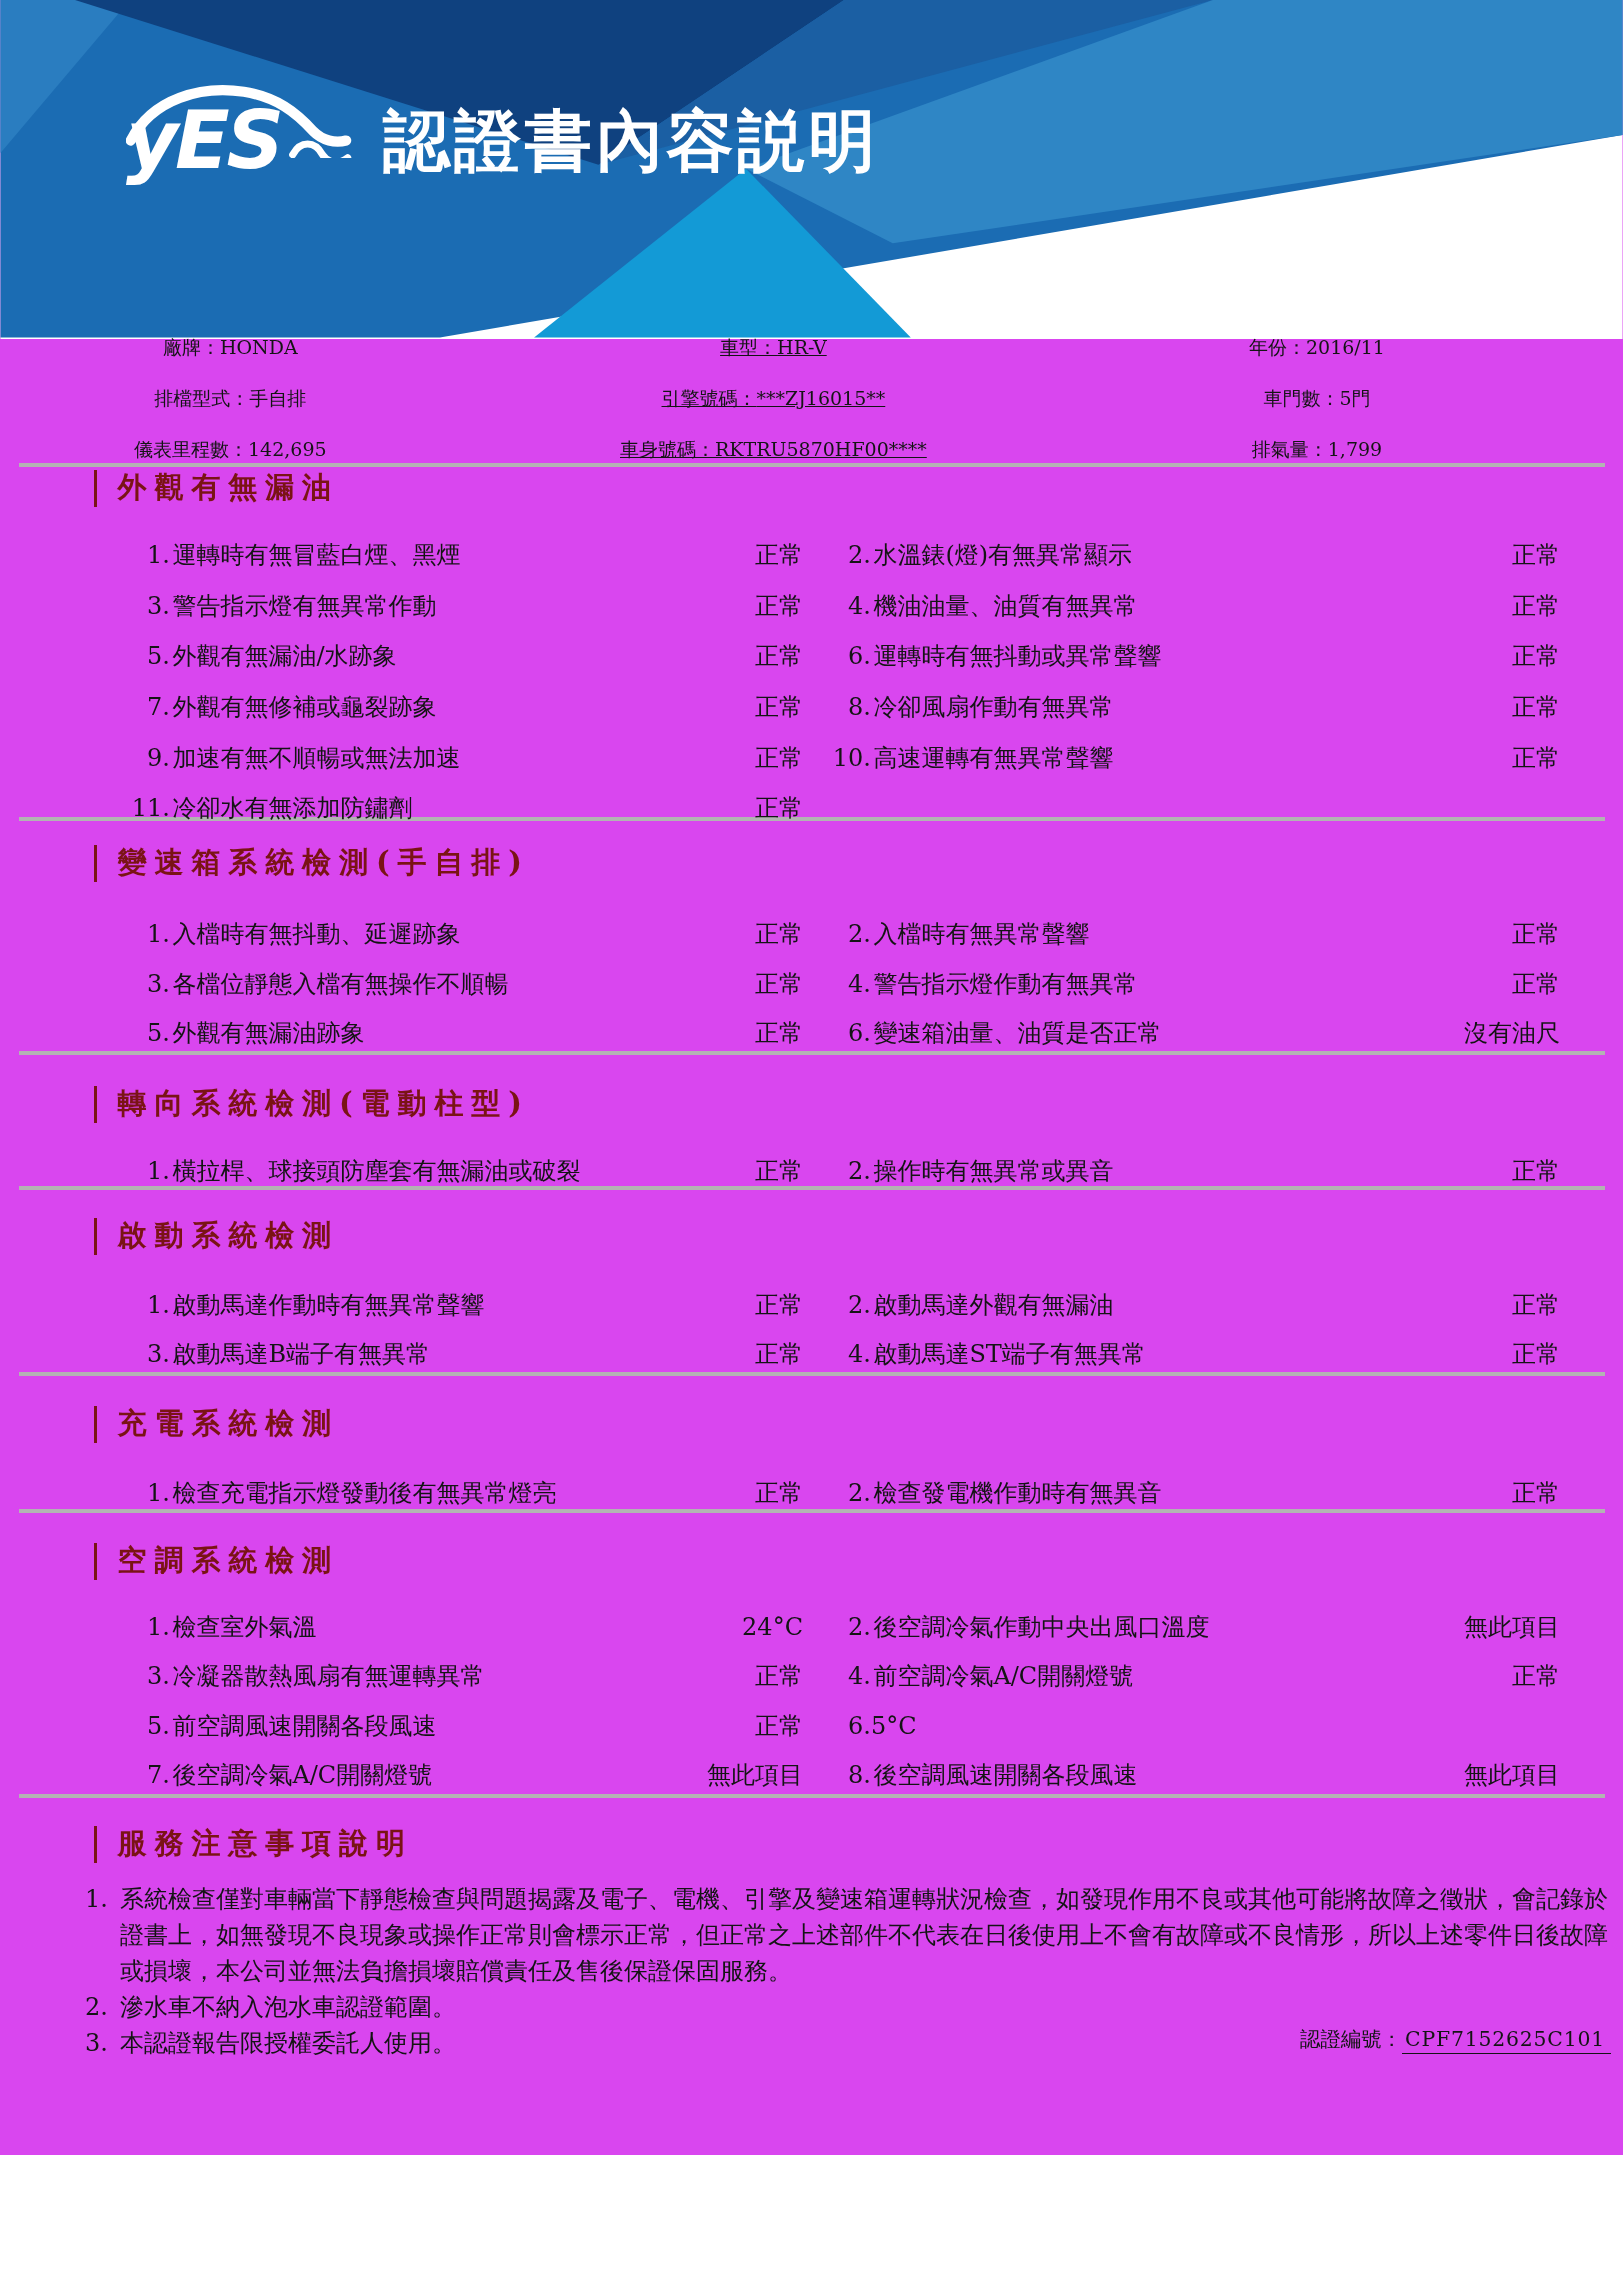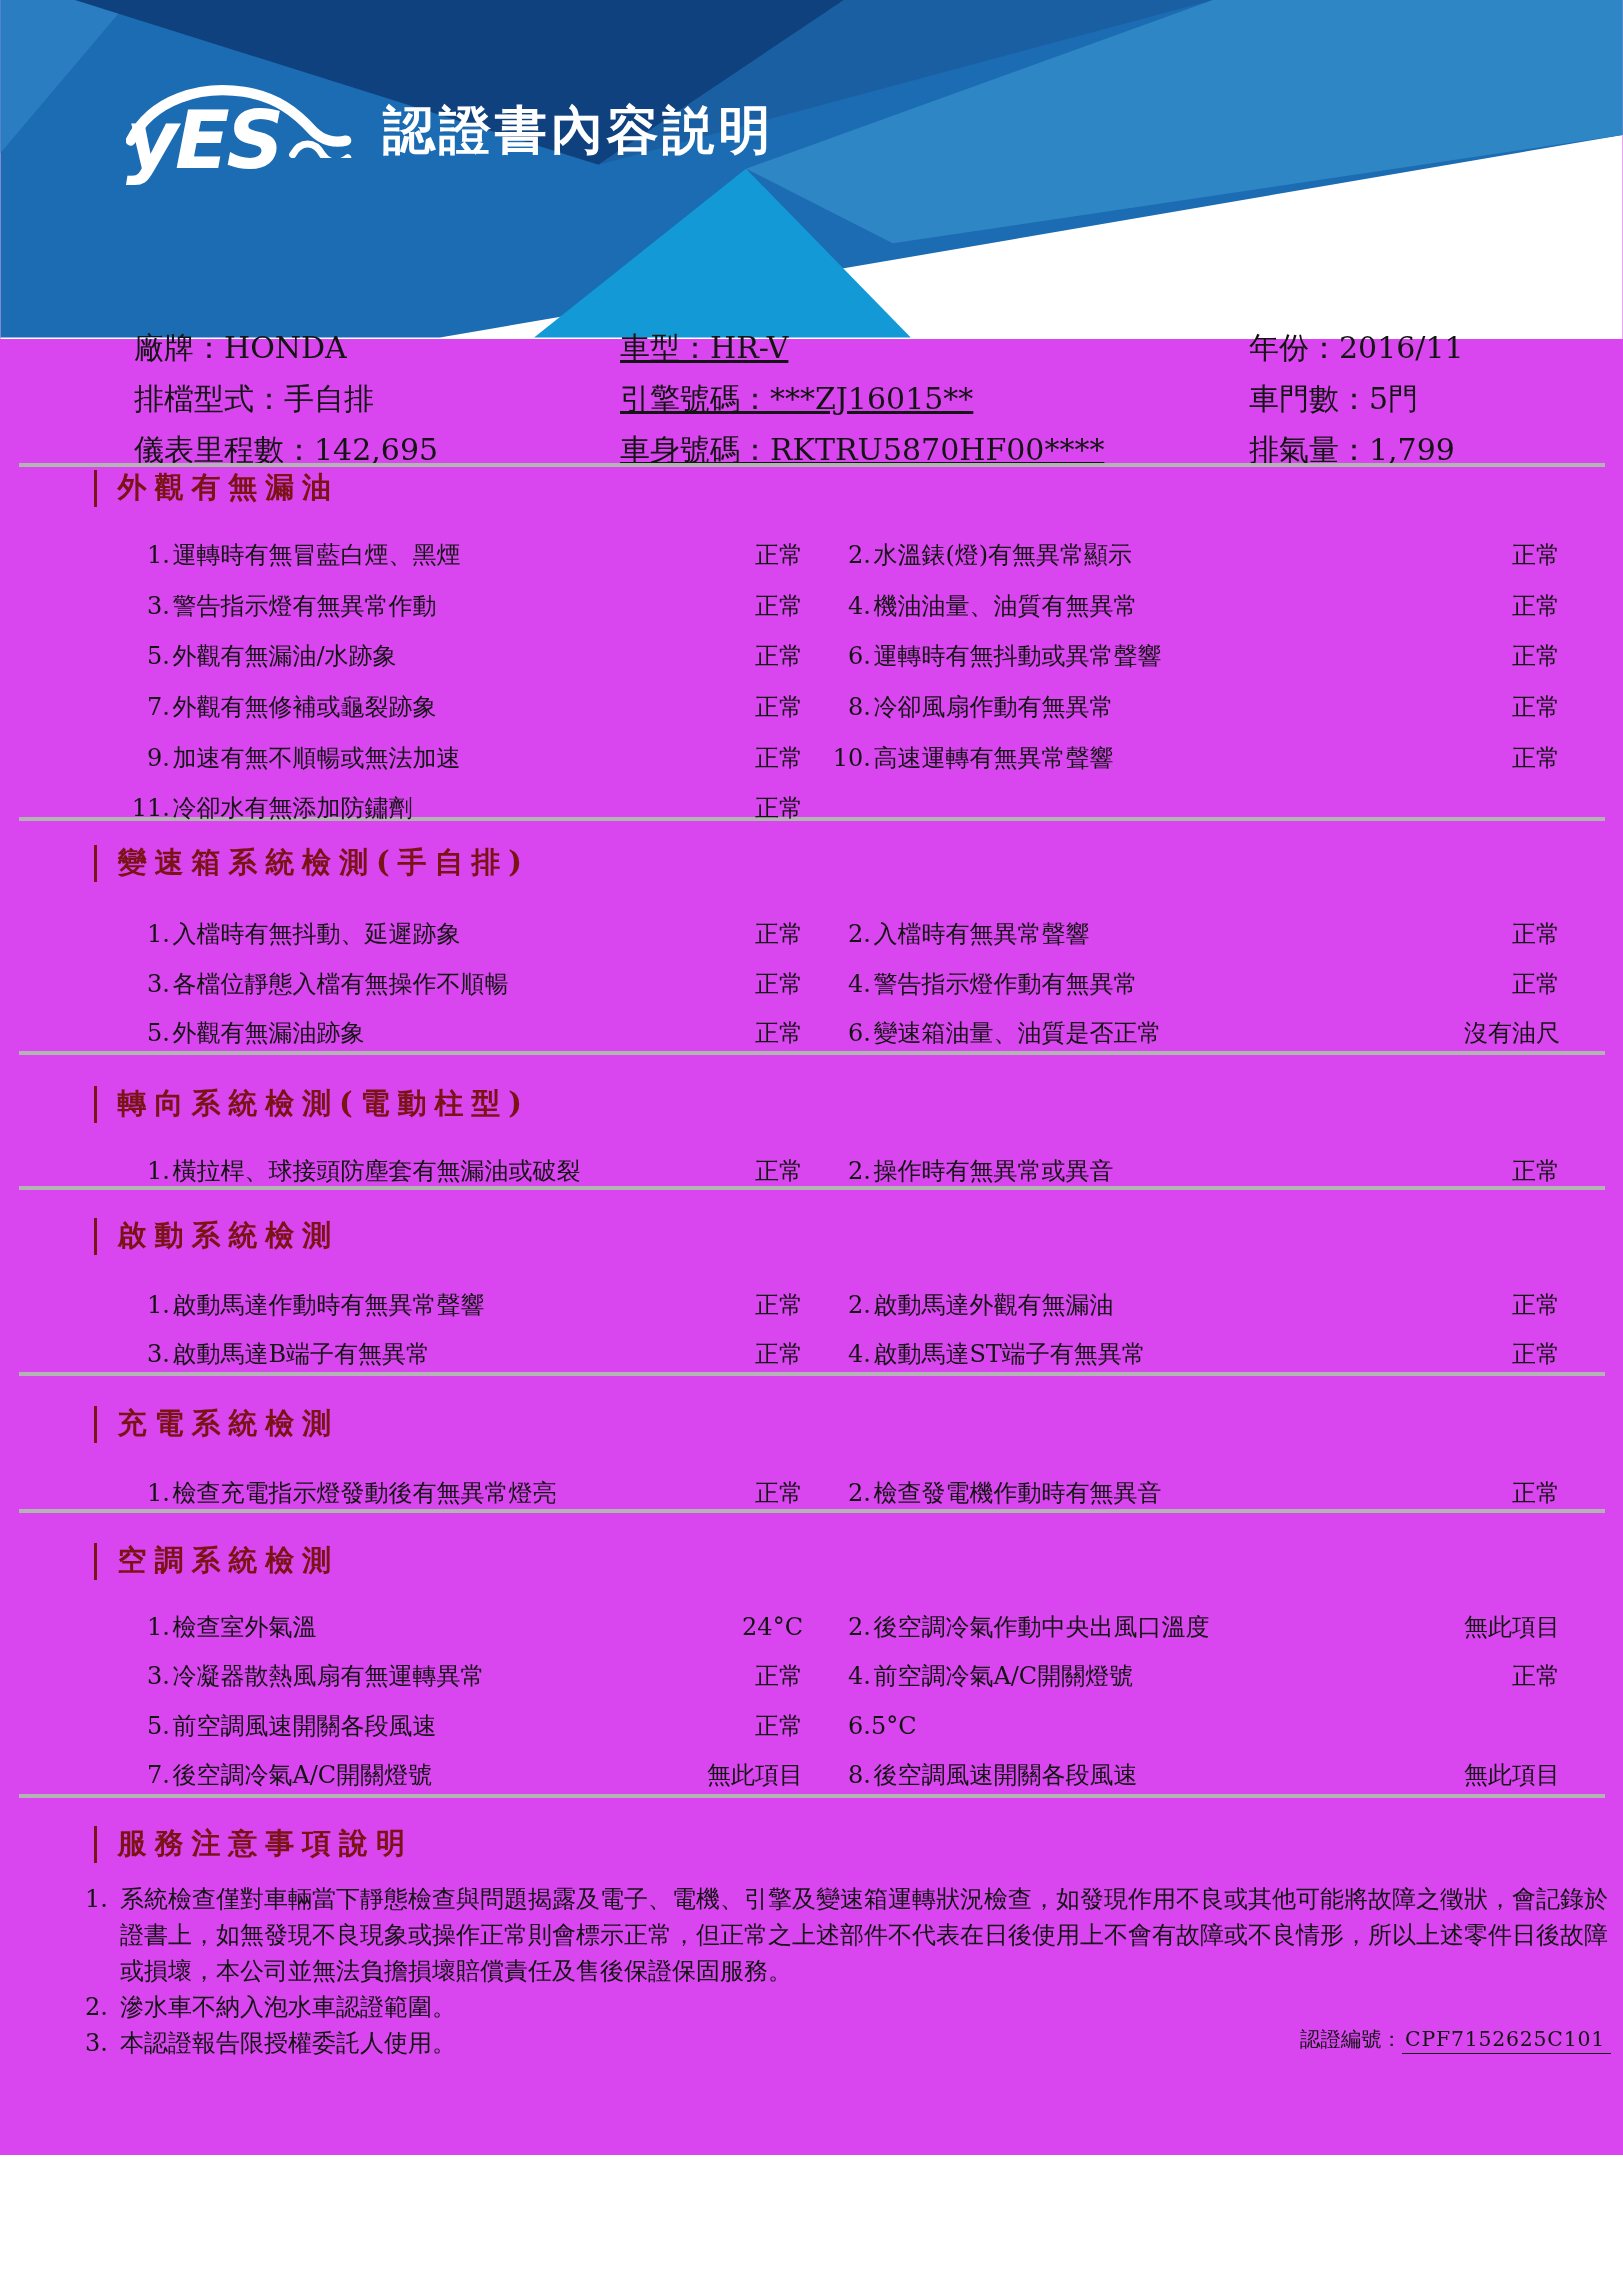--- a/index.html
+++ b/index.html
@@ -11,26 +11,26 @@
   .header{position:absolute;left:0;top:0;width:1623px;height:339px;}
   .header svg{position:absolute;left:0;top:0;}
   .logo{position:absolute;left:126px;top:79px;width:259px;height:102px;}
   .logo-text{
     position:absolute;left:0;bottom:0;color:#ffffff;font-family:"DejaVu Sans","Liberation Sans",sans-serif;
     font-size:80px;font-weight:900;font-style:italic;letter-spacing:-3.1px;line-height:1;
   }
   .logo-swoosh{position:absolute;left:55px;top:-20.4px;width:228px;height:79px;}
   .header-title{
     position:absolute;left:383px;top:96px;color:#ffffff;
-    font-family:"DejaVu Sans","Liberation Sans",sans-serif;font-size:52px;font-weight:bold;letter-spacing:3.9px;
+    font-family:"DejaVu Sans","Liberation Sans",sans-serif;font-size:67px;font-weight:bold;letter-spacing:3.9px;
     white-space:nowrap;
     text-align:right;
   }
   
-  .info{position:absolute;left:0;top:330px;width:1623px;height:134px;font-size:30px;}
+  .info{position:absolute;left:0;top:330px;width:1623px;height:134px;font-size:19px;text-align:center;}
   .info-col{position:absolute;top:0;}
   .info-col.c1{left:134px;}
   .info-col.c2{left:620px;text-decoration:underline;}
   .info-col.c3{left:1249px;}
   .info-row{height:51px;line-height:35px;white-space:nowrap;}
   
   .sep{position:absolute;left:19px;width:1586px;height:3.9px;background:#b3b3b3;}
   
   .sec-title{position:absolute;left:94px;height:39px;white-space:nowrap;}
   .sec-bar{position:absolute;left:0;top:1.6px;width:3.1px;height:37px;background:#7a1315;display:inline-block;}

